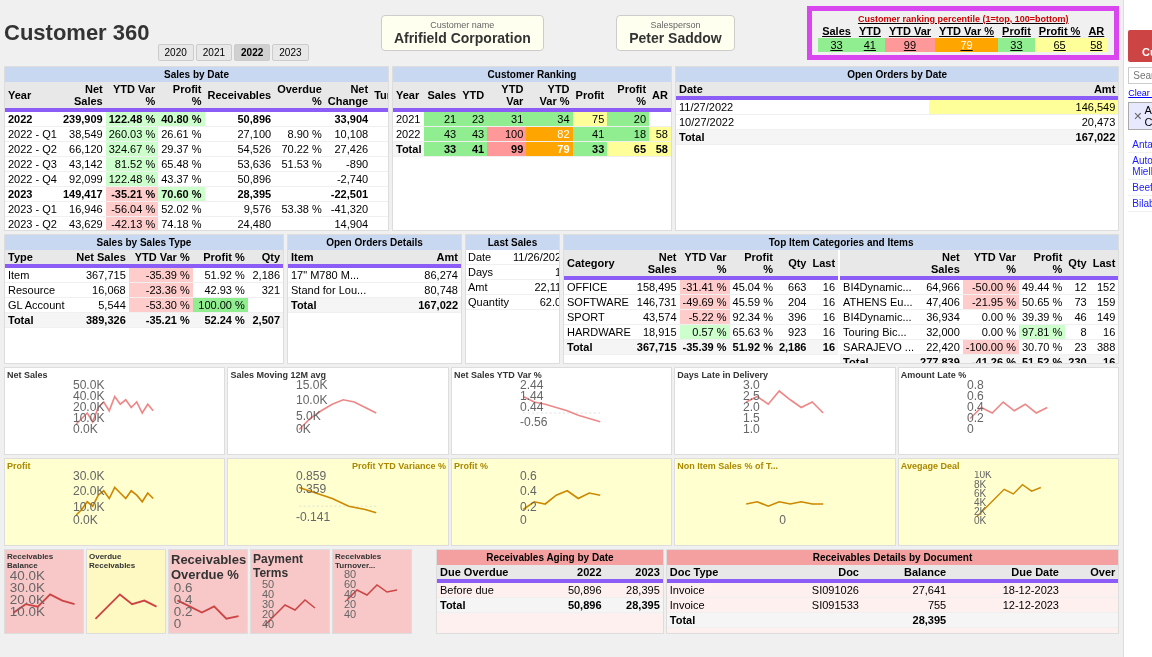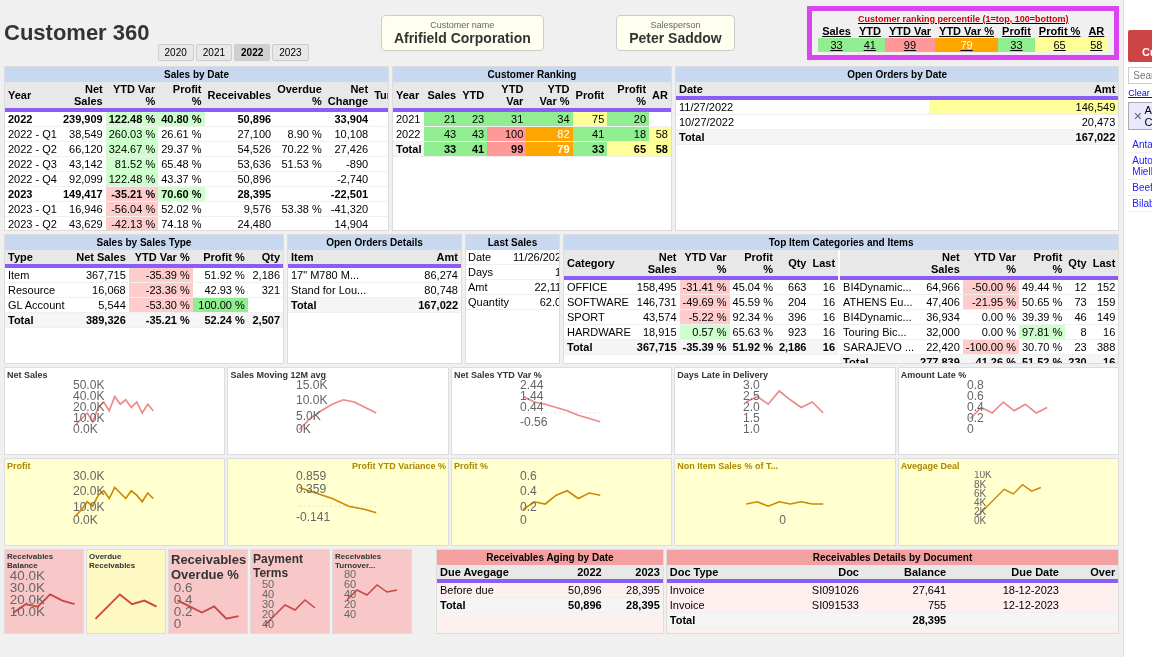--- a/index.html
+++ b/index.html
@@ -725,21 +725,21 @@
           <text x="2" y="38" font-size="6" fill="#666">20</text>
           <text x="2" y="48" font-size="6" fill="#666">40</text>
         </svg>
       </div>
 
       <div class="panel" style="flex:1;background:#fff0f0;margin-left:22px;">
         <div class="section-header" style="background:#f5a0a0;">Receivables Aging by Date</div>
         <table class="data-table">
           <thead>
             <tr>
-              <th>Due Avegage</th>
+              <th>Due Overdue</th>
               <th>2022</th>
               <th>2023</th>
             </tr>
           </thead>
           <tbody>
             <tr>
               <td>Before due</td>
               <td>50,896</td>
               <td>28,395</td>
             </tr>

